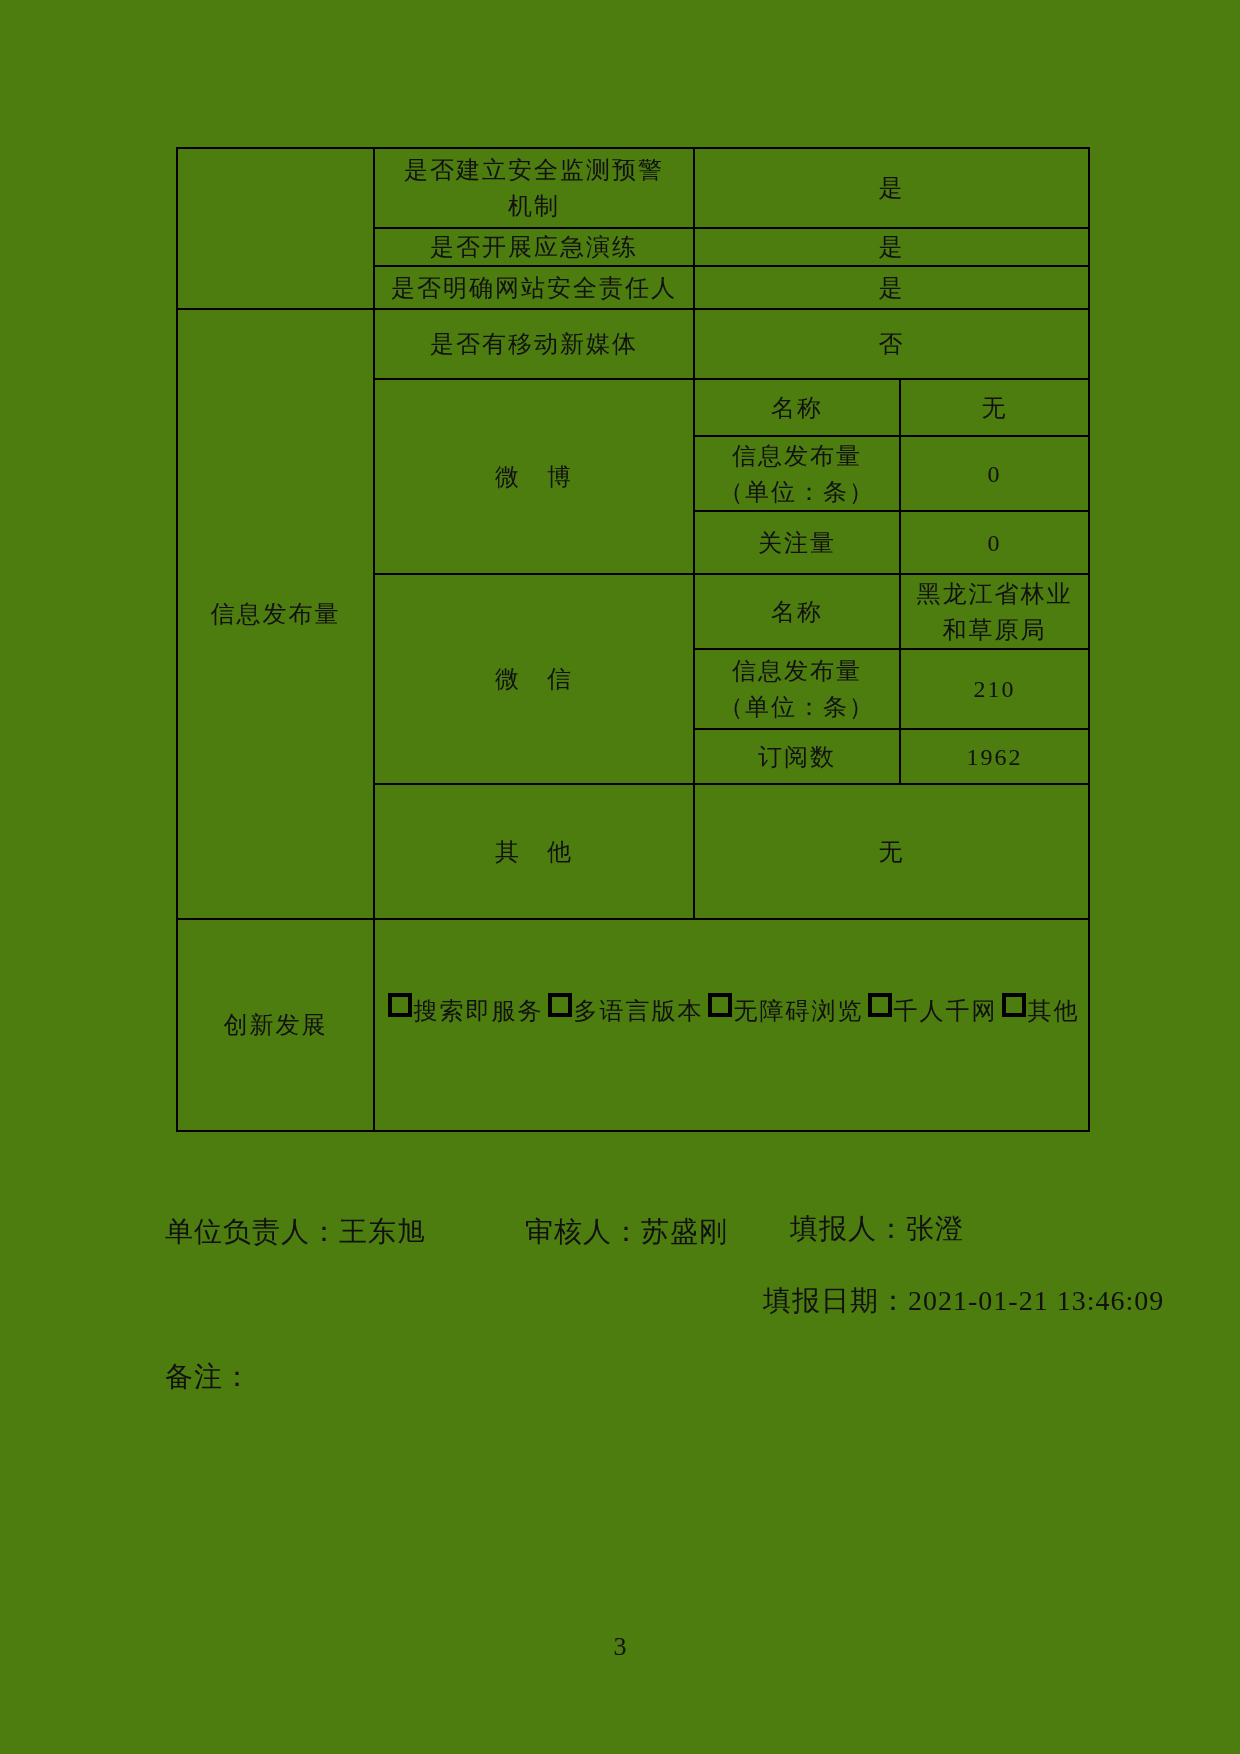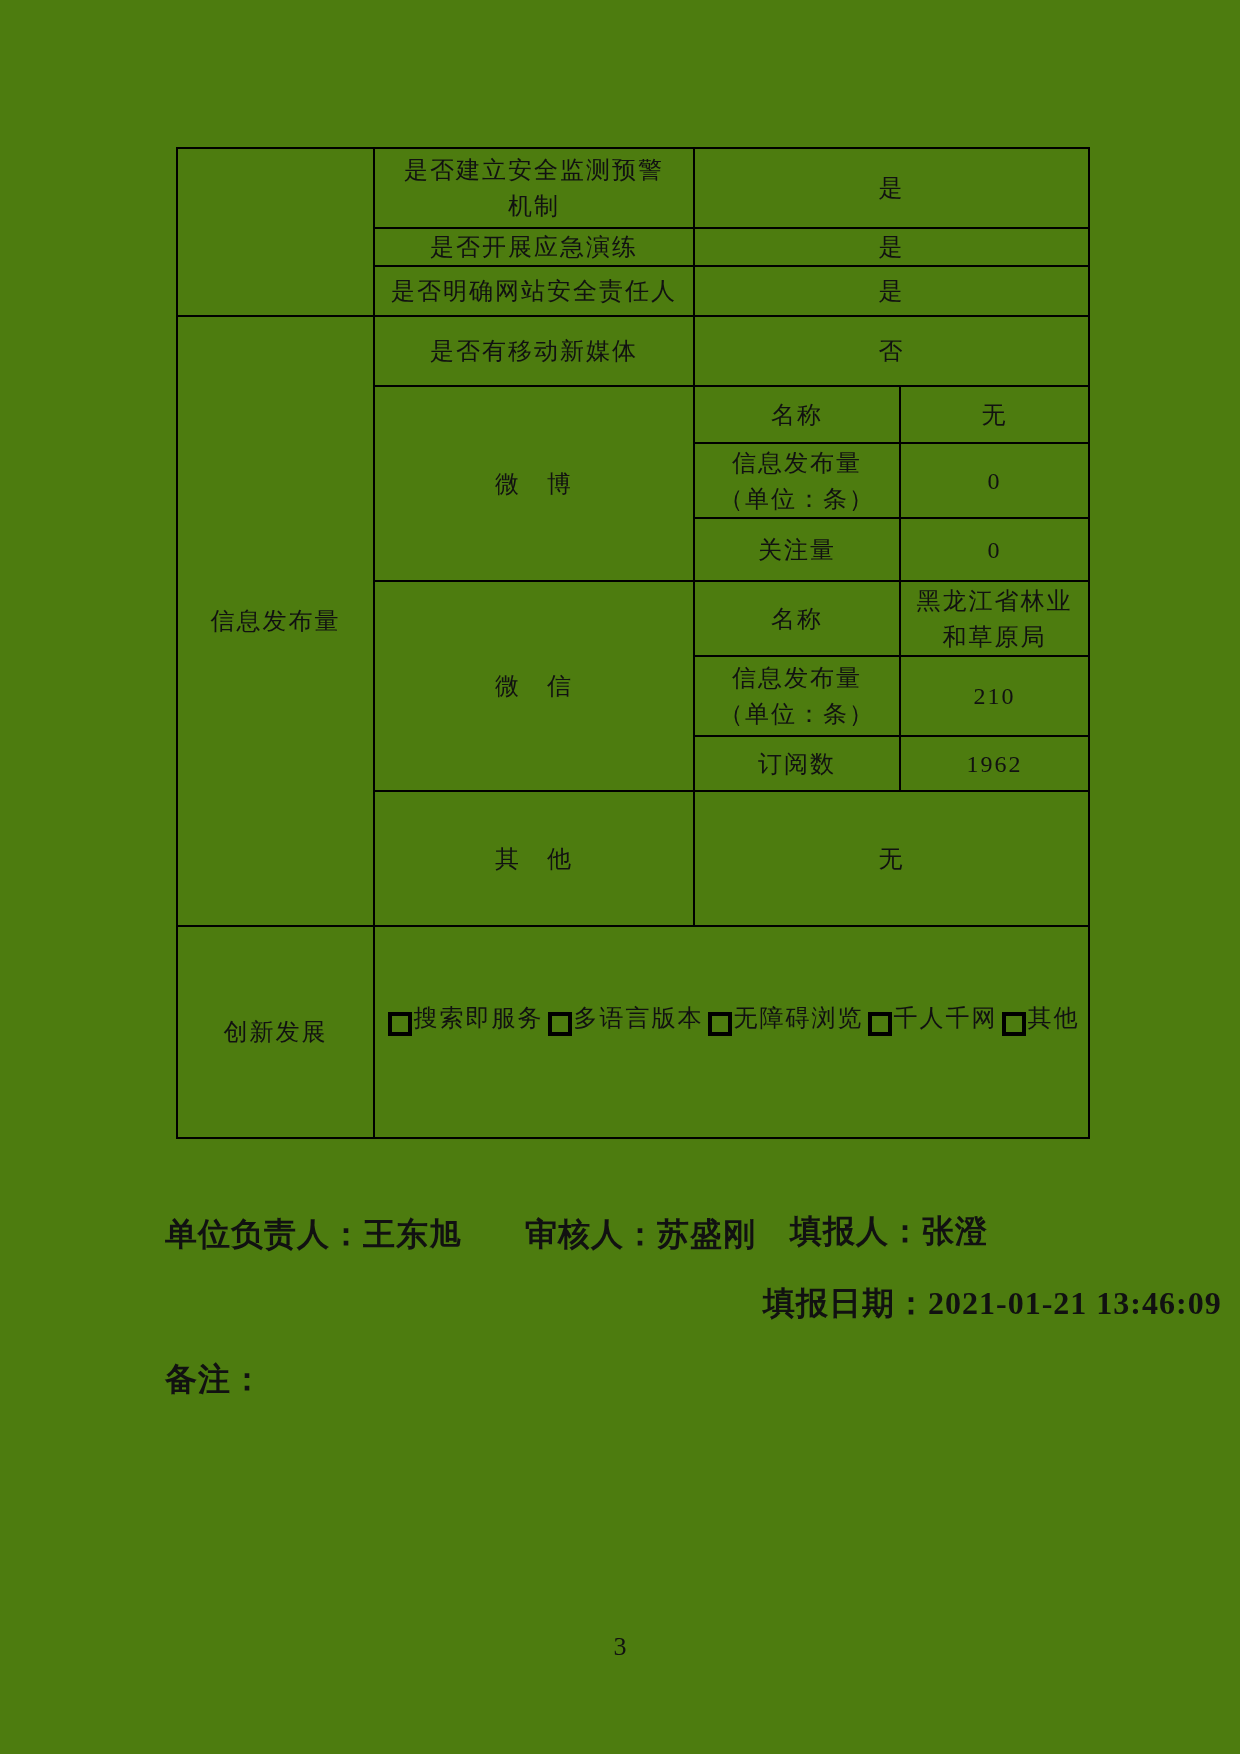--- a/index.html
+++ b/index.html
@@ -30,38 +30,38 @@
     vertical-align: middle;
     font-size: 24px;
     letter-spacing: 2px;
     line-height: 1.5;
     white-space: pre-line;
     padding: 0;
     overflow: hidden;
   }
   .checkbox-line {
     display: flex;
-    align-items: flex-end;
+    align-items: flex-start;
     justify-content: center;
     gap: 0;
     padding-bottom: 28px;
     letter-spacing: 2px;
   }
   .cb {
     display: inline-block;
     width: 16px;
     height: 16px;
     border: 4px solid #000000;
     margin: 0 2px 0 4px;
     flex: 0 0 auto;
   }
   .footer-item {
     position: absolute;
-    font-size: 32px;
-    font-weight: bold;
+    font-size: 28px;
+    font-weight: normal;
     letter-spacing: 1px;
     white-space: nowrap;
   }
   .page-number {
     position: absolute;
     top: 1632px;
     left: 0;
     width: 100%;
     text-align: center;
     font-size: 26px;
@@ -84,21 +84,21 @@
         <tr style="height:80px">
       <td rowspan="3"></td>
       <td>是否建立安全监测预警
 机制</td>
       <td colspan="2">是</td>
     </tr>
     <tr style="height:31px">
       <td>是否开展应急演练</td>
       <td colspan="2">是</td>
     </tr>
-    <tr style="height:50px">
+    <tr style="height:43px">
       <td>是否明确网站安全责任人</td>
       <td colspan="2">是</td>
     </tr>
     <tr style="height:70px">
       <td rowspan="8">信息发布量</td>
       <td>是否有移动新媒体</td>
       <td colspan="2">否</td>
     </tr>
     <tr style="height:57px">
       <td rowspan="3">微　博</td>

